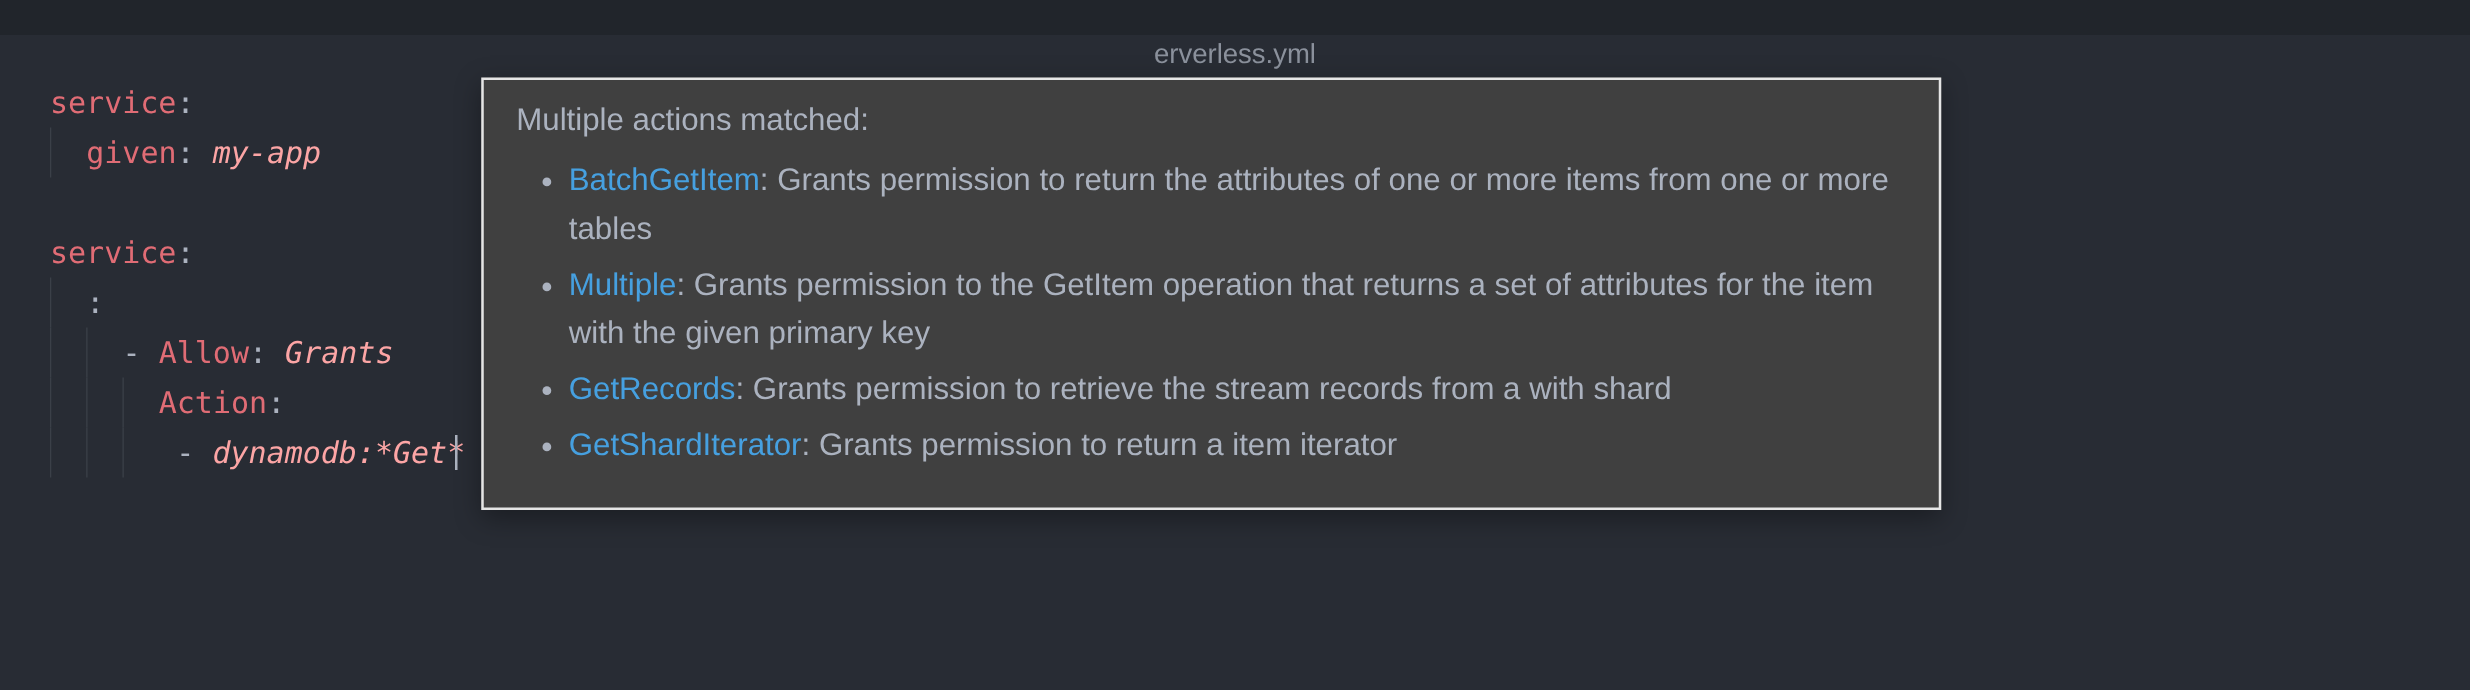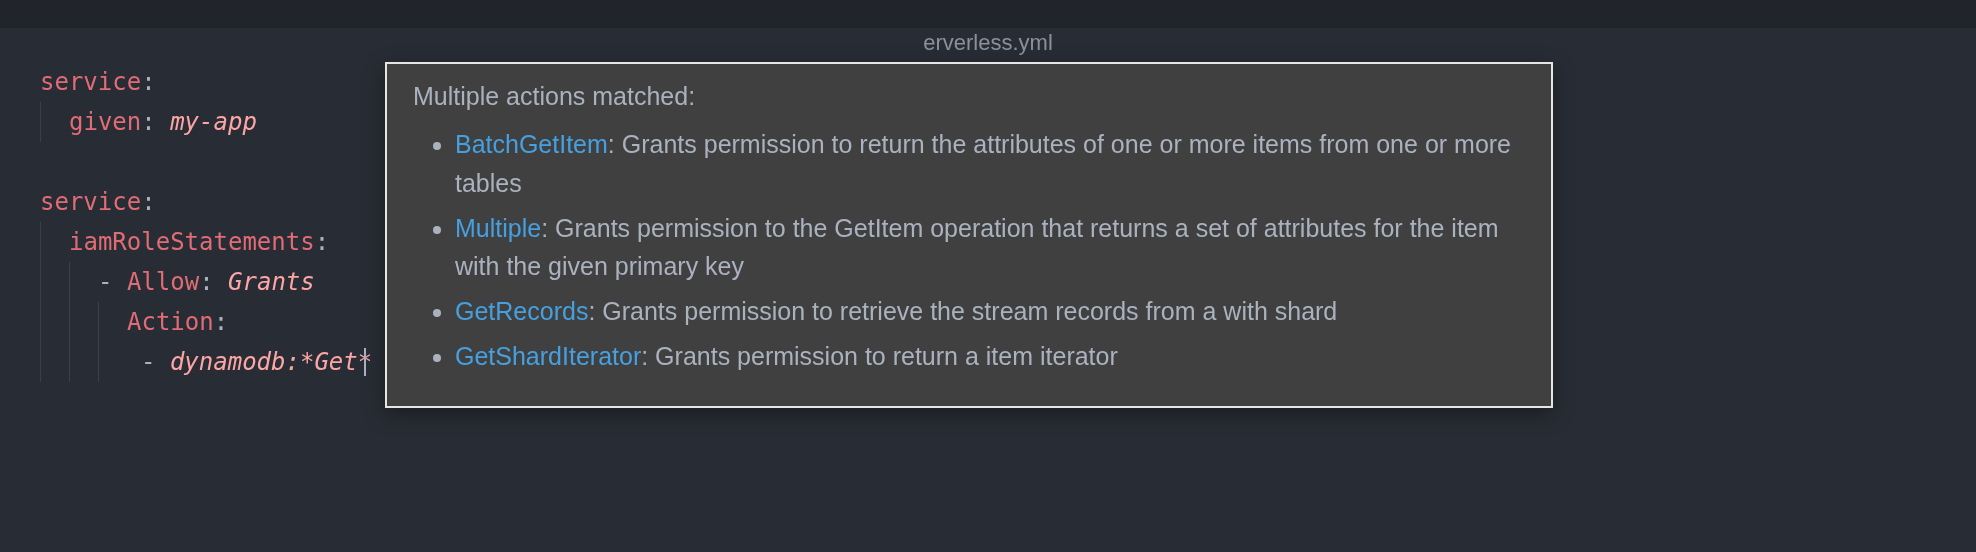--- a/index.html
+++ b/index.html
@@ -114,21 +114,21 @@
     <span class="guide"></span><span class="sp sp1"></span><span class="red">given</span><span class="punc">:</span><span> </span><span class="green">my-app</span>
   </div>
 
   <div class="blank"></div>
 
   <div class="line">
     <span class="red">service</span><span class="punc">:</span>
   </div>
 
   <div class="line">
-    <span class="guide"></span><span class="sp sp1"></span><span class="red">iamRoleStatements</span><span class="punc">:</span>
+    <span class="guide"></span><span class="sp sp1"></span><span class="punc">:</span>
   </div>
 
   <div class="line">
     <span class="guide"></span><span class="sp sp1"></span><span class="guide"></span><span class="sp sp1"></span><span class="dash">- </span><span class="red">Allow</span><span class="punc">:</span><span> </span><span class="green">Grants</span>
   </div>
 
   <div class="line">
     <span class="guide"></span><span class="sp sp1"></span><span class="guide"></span><span class="sp sp1"></span><span class="guide"></span><span class="sp sp1"></span><span class="red">Action</span><span class="punc">:</span>
   </div>
 

